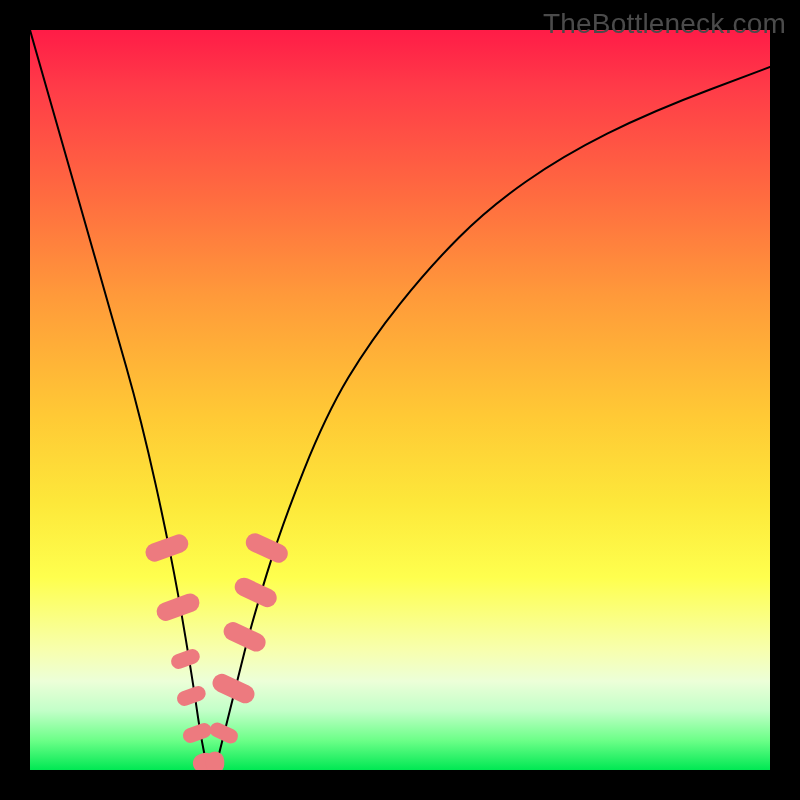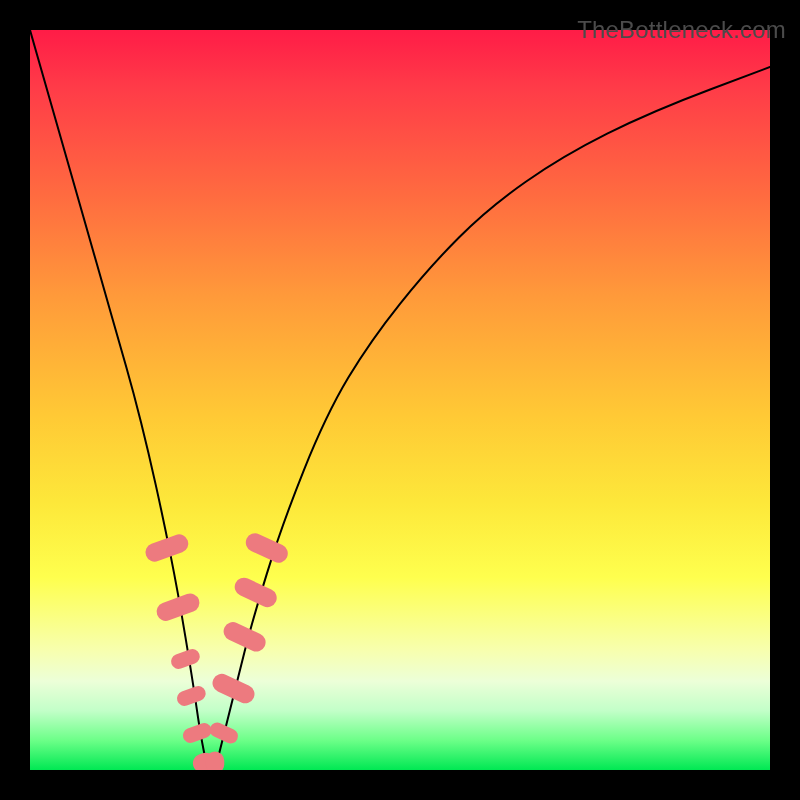--- a/index.html
+++ b/index.html
@@ -27,24 +27,24 @@
       #feff4e 74%,
       #f7ffb0 84%,
       #ecffd8 88%,
       #c2ffc8 92%,
       #6cff88 96%,
       #00e853 100%
     );
   }
   .watermark {
     position: absolute;
-    top: 16px;
+    top: 8px;
     right: 14px;
     color: #4b4b4b;
-    font-size: 24px;
+    font-size: 28px;
     font-weight: 500;
     letter-spacing: 0.2px;
     z-index: 5;
     user-select: none;
   }
   svg.curve {
     position: absolute;
     left: 0;
     top: 0;
     width: 740px;

